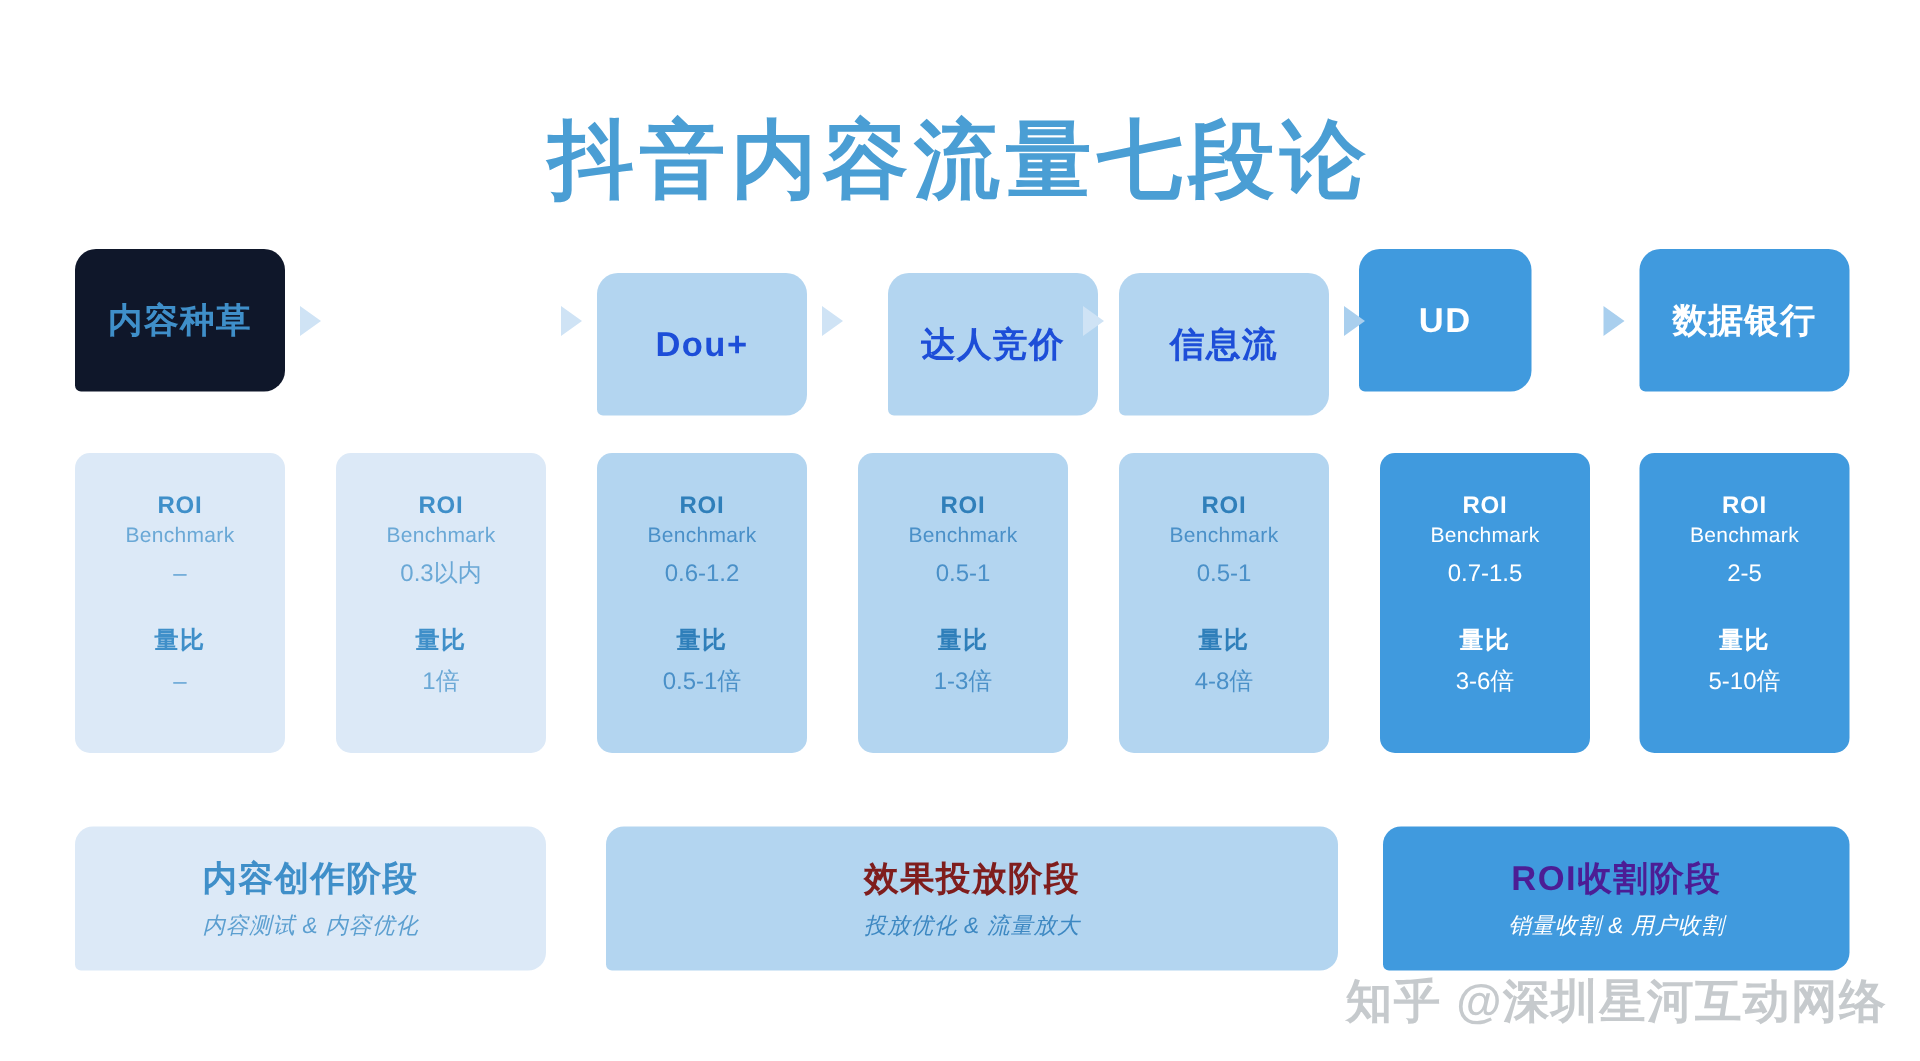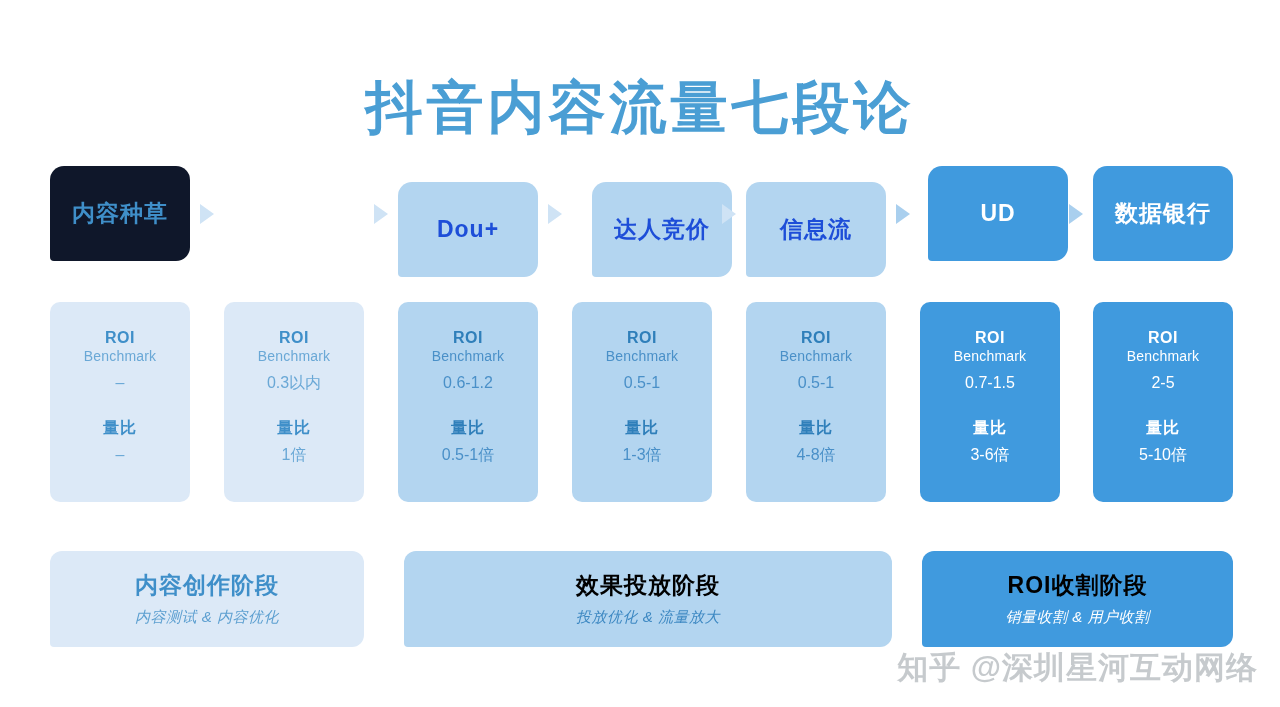--- a/index.html
+++ b/index.html
@@ -174,23 +174,23 @@
   }
   .phase-bar .p-sub {
     font-size: 15px;
     font-weight: 400;
     margin-top: 8px;
     letter-spacing: 0.5px;
     font-style: italic;
   }
   .phase-bar.tone-1 .p-title { color: #3f8fc9; }
   .phase-bar.tone-1 .p-sub   { color: #5c9fd0; }
-  .phase-bar.tone-2 .p-title { color: #000000; }
+  .phase-bar.tone-2 .p-title { color: #7f1d1d; }
   .phase-bar.tone-2 .p-sub   { color: #3d88c2; }
-  .phase-bar.tone-3 .p-title { color: #000000; }
+  .phase-bar.tone-3 .p-title { color: #4c1d95; }
   .phase-bar.tone-3 .p-sub   { color: #ffffff; }
 
   
   .watermark {
     position: absolute;
     right: 22px;
     bottom: 18px;
     font-size: 31px;
     font-weight: 700;
     color: rgba(120, 128, 136, 0.42);
@@ -210,21 +210,21 @@
     </div>
     <div class="stage-box tone-2" style="left: 348px; width: 140px;">
       <span>Dou+</span>
     </div>
     <div class="stage-box tone-2" style="left: 542px; width: 140px;">
       <span>达人竞价</span>
     </div>
     <div class="stage-box tone-2" style="left: 696px; width: 140px;">
       <span>信息流</span>
     </div>
-    <div class="stage-box tone-3" style="left: 878px; width: 140px;">
+    <div class="stage-box tone-3" style="left: 856px; width: 115px;">
       <span>UD</span>
     </div>
     <div class="stage-box tone-3" style="left: 1043px; width: 140px;">
       <span>数据银行</span>
     </div>
     <div class="arrow" style="left: 150px;"></div>
     <div class="arrow" style="left: 324px;"></div>
     <div class="arrow" style="left: 498px;"></div>
     <div class="arrow" style="left: 672px;"></div>
     <div class="arrow dark" style="left: 846px;"></div>

